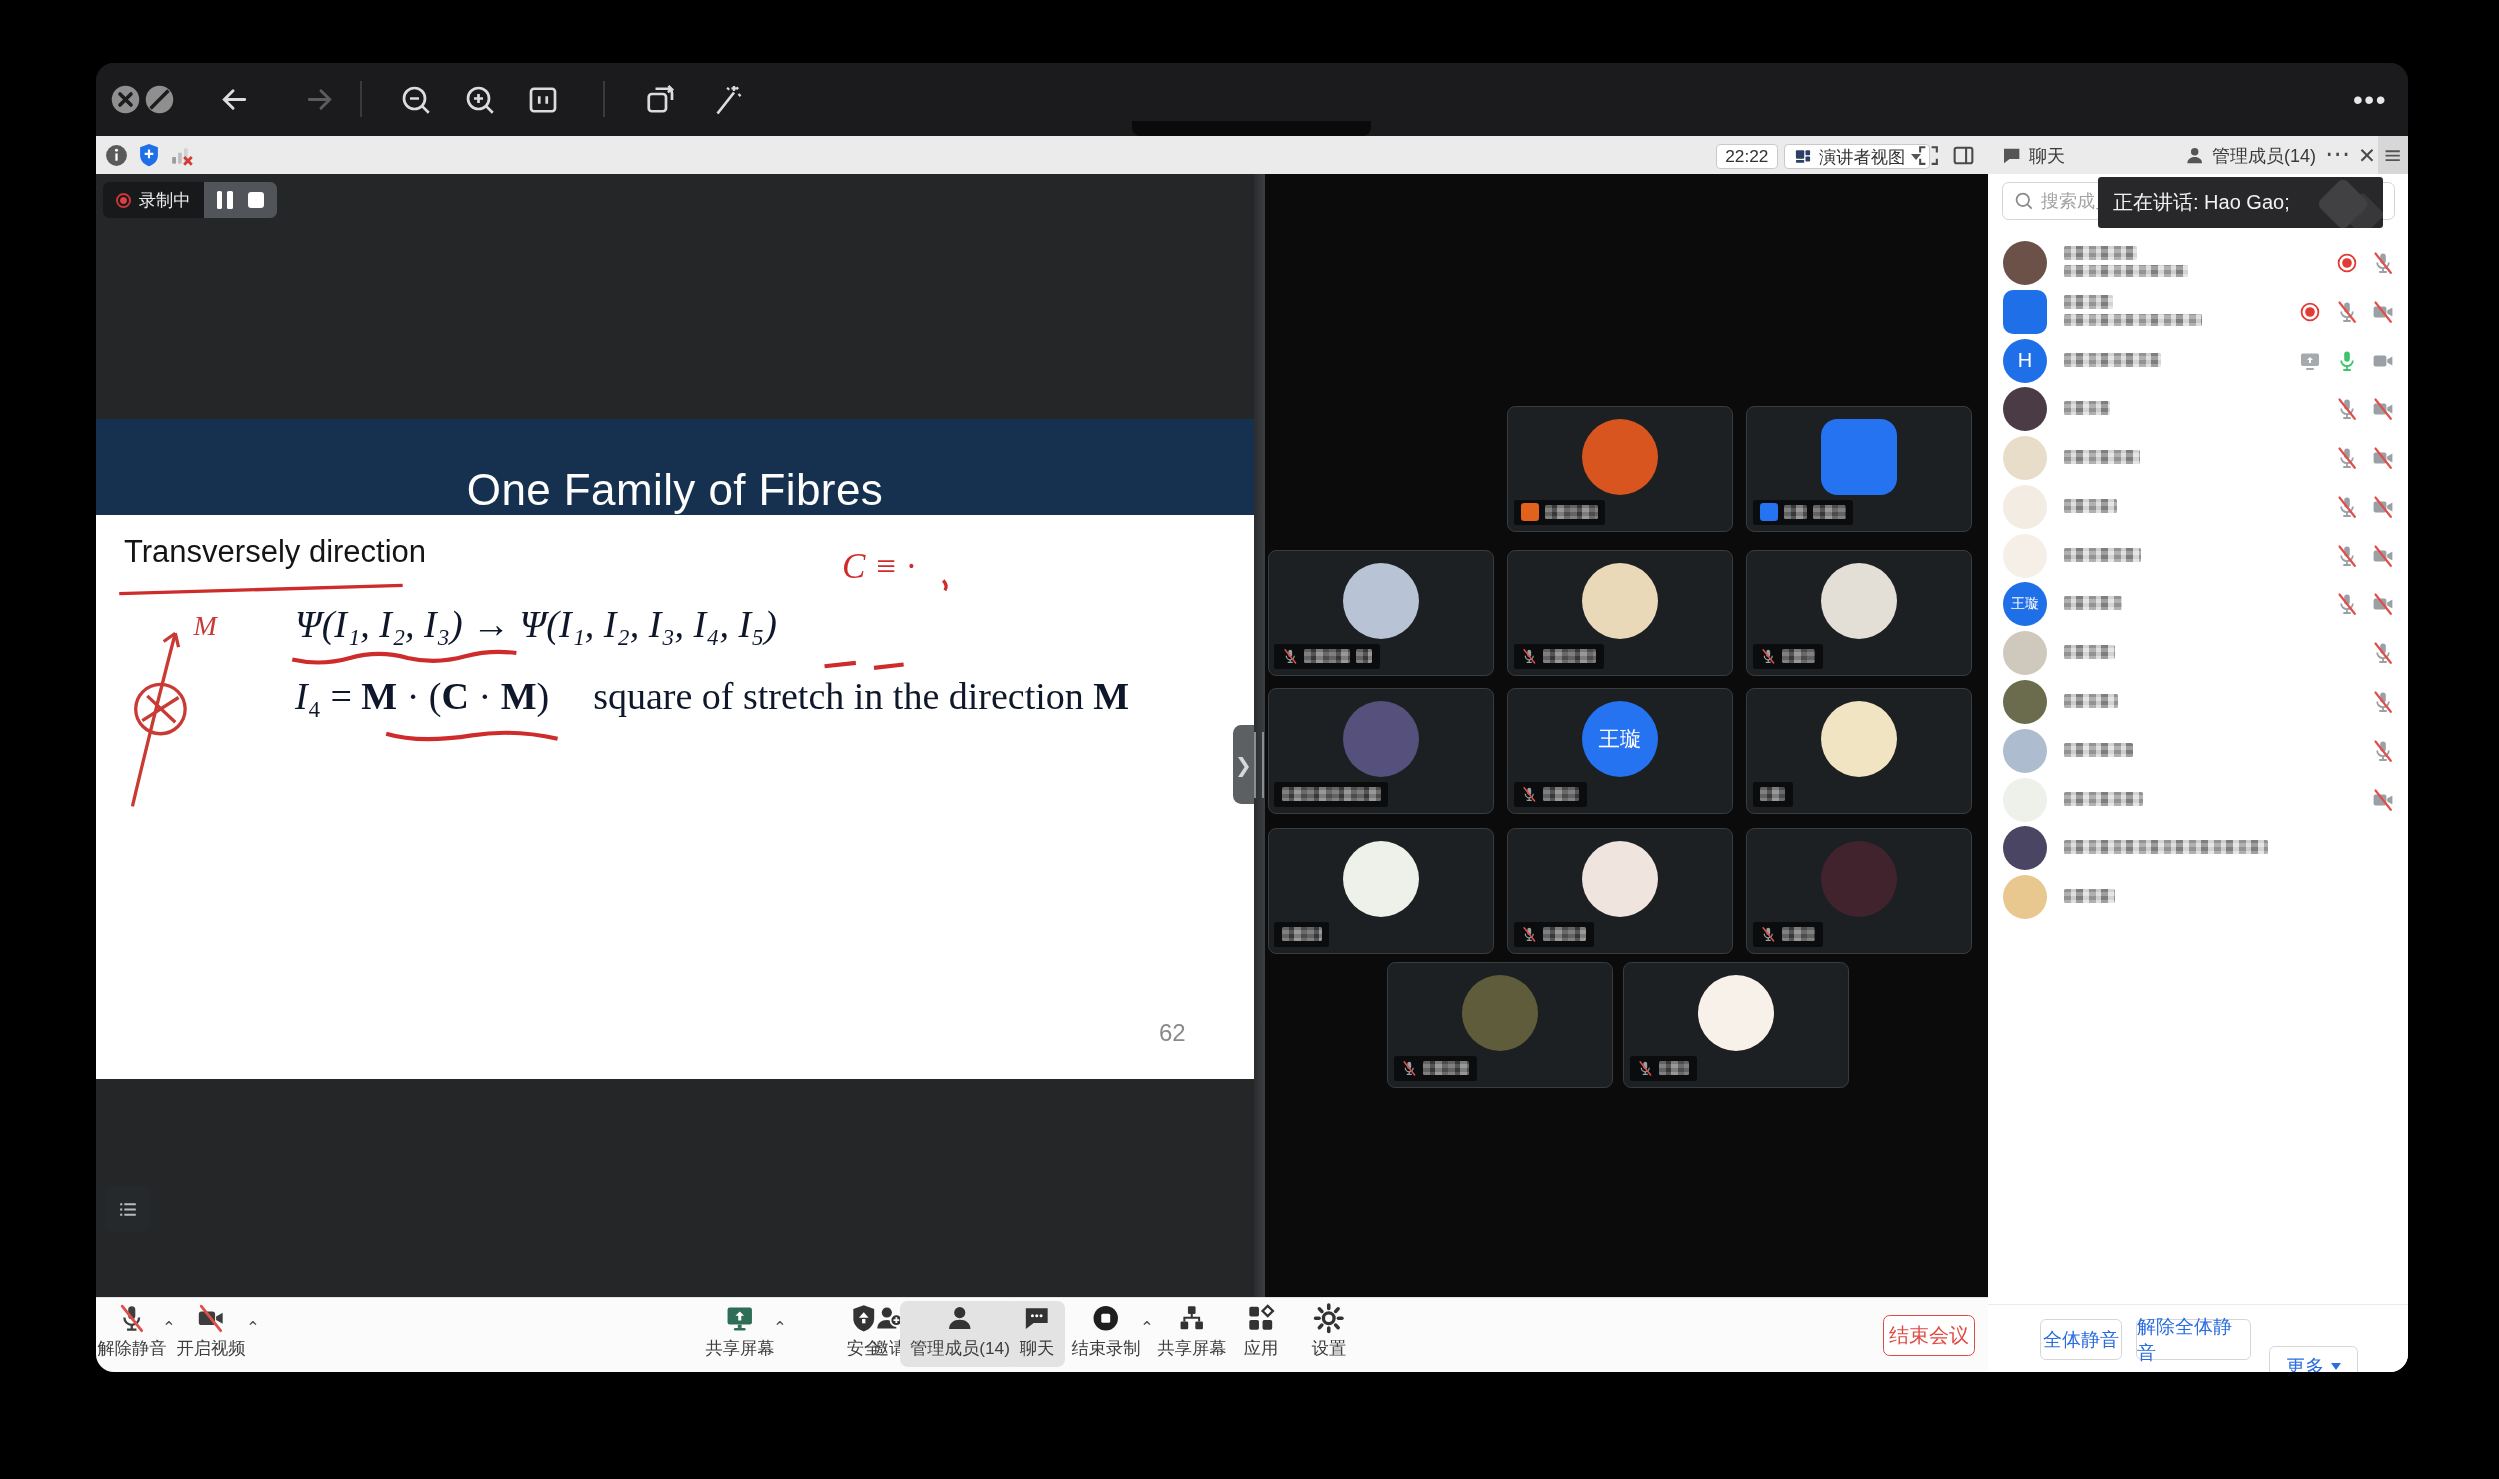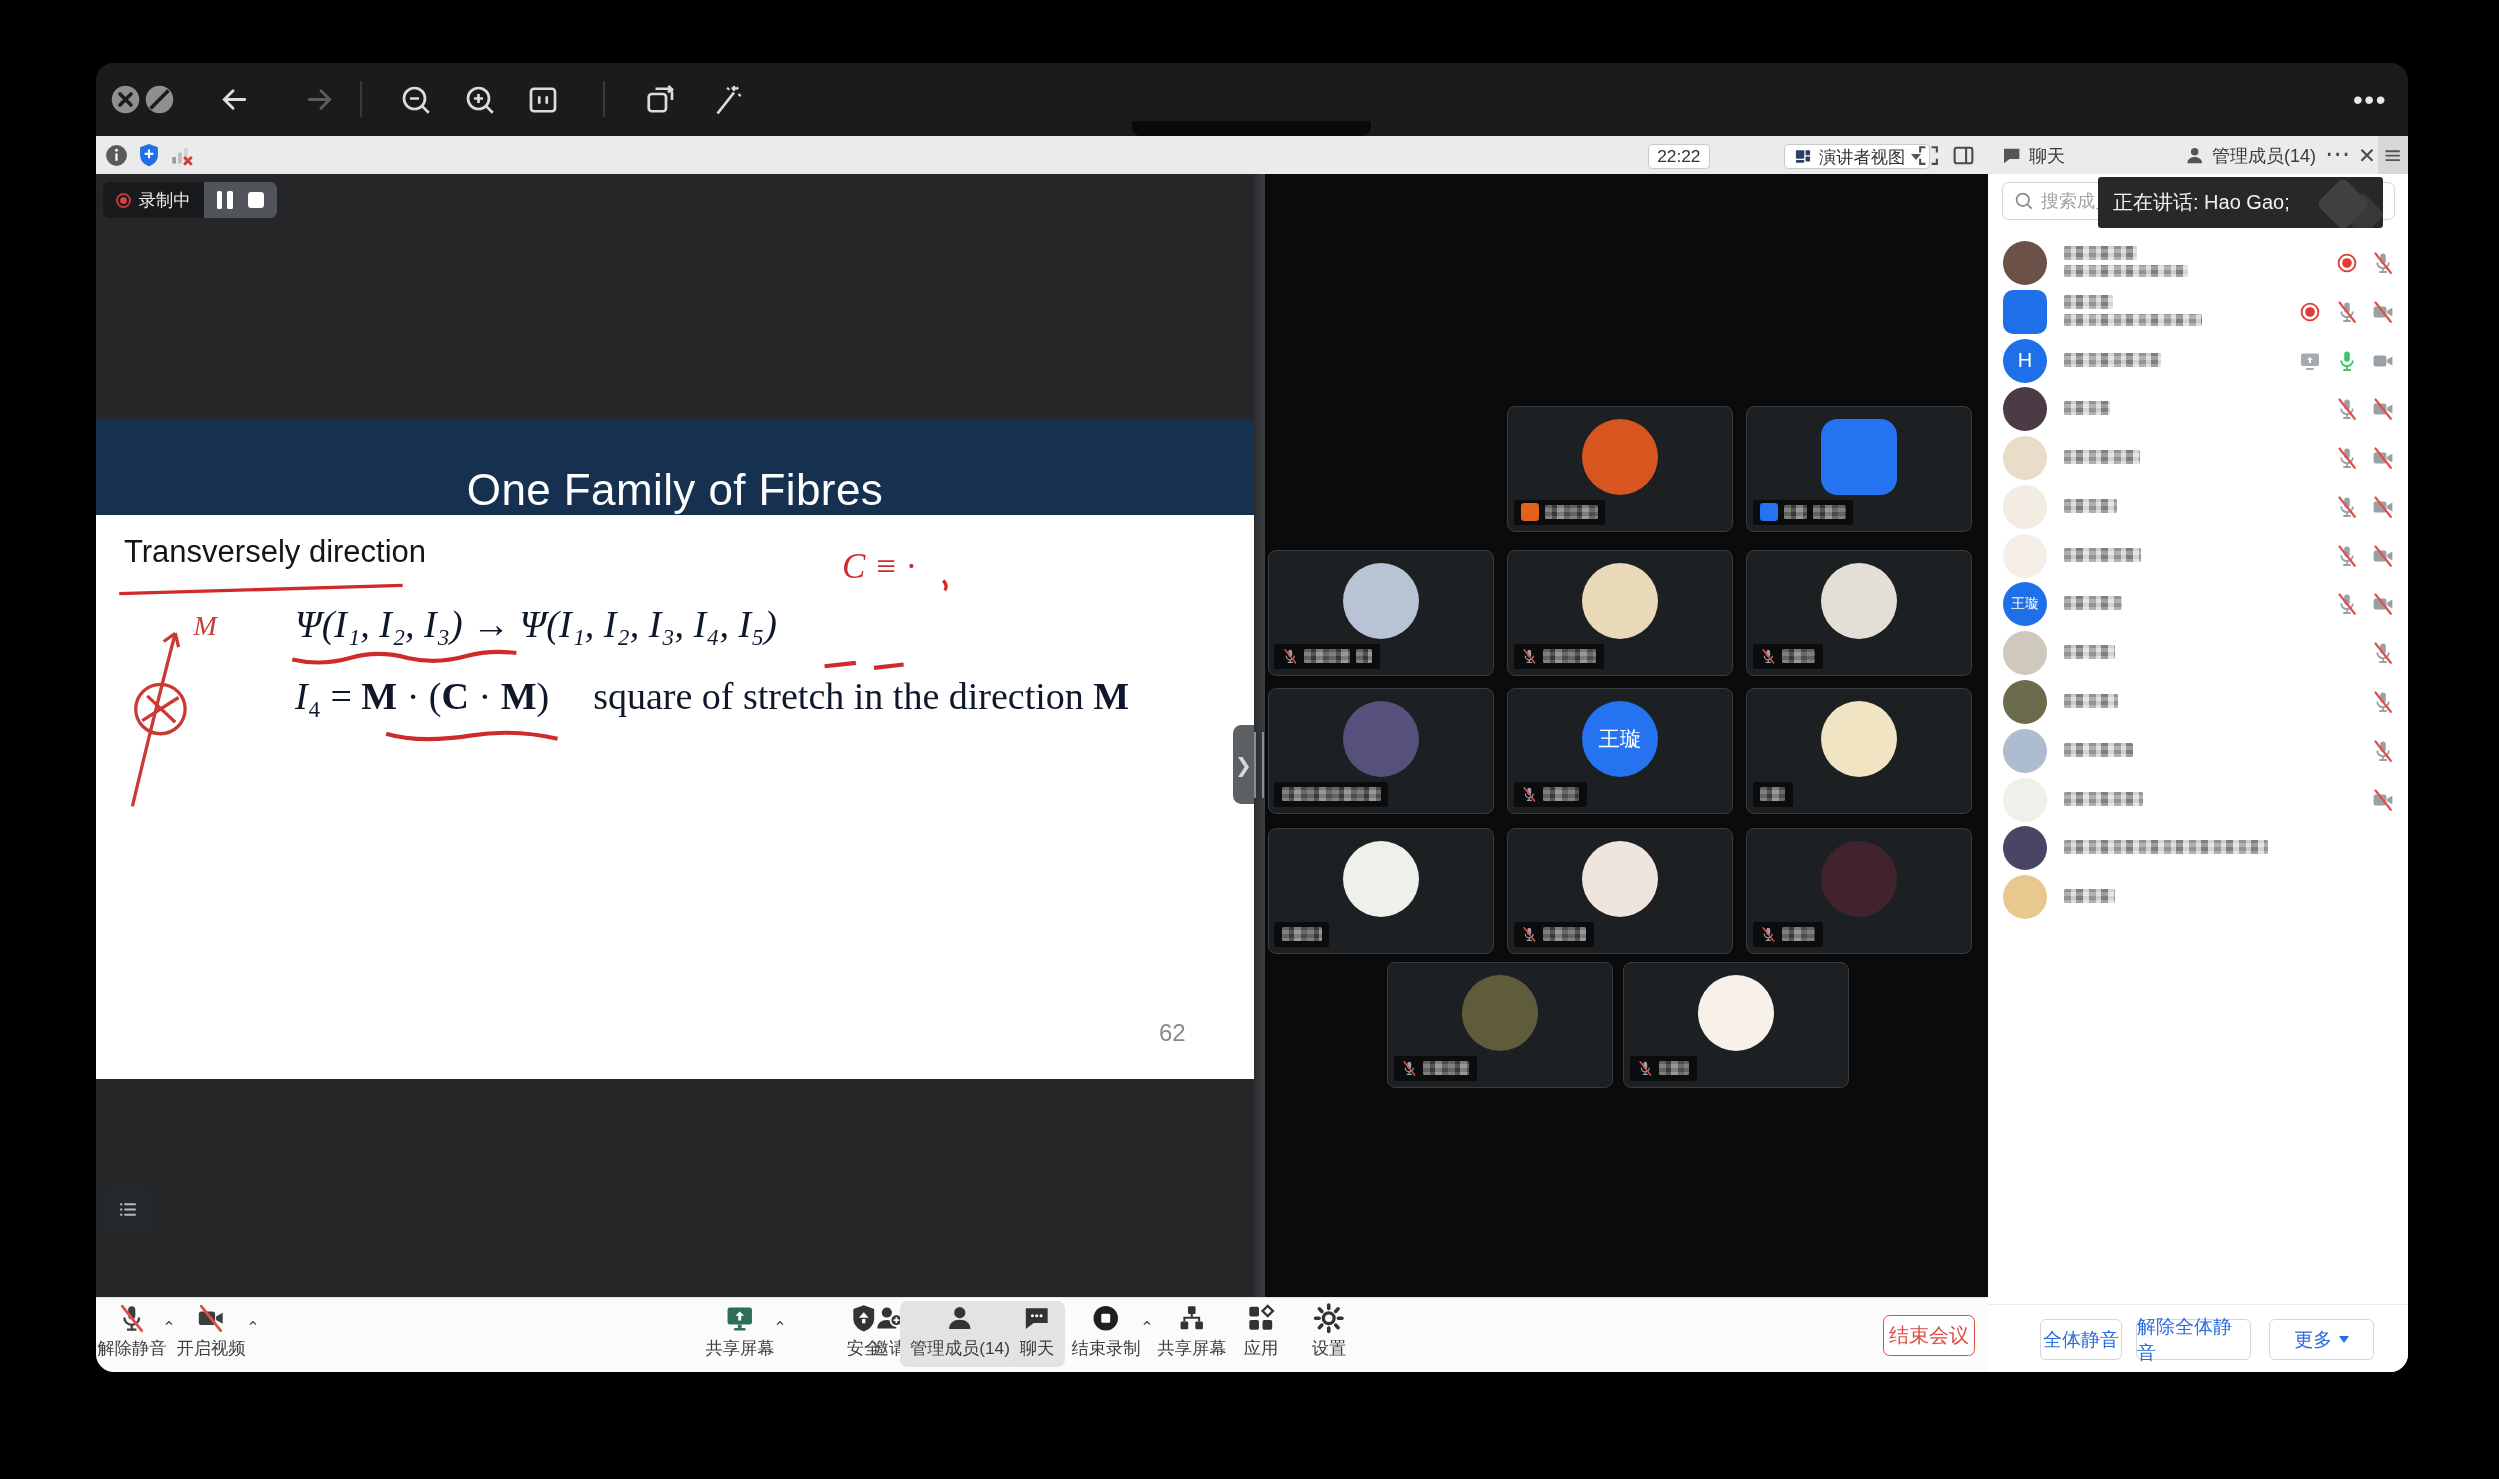--- a/index.html
+++ b/index.html
@@ -213,21 +213,21 @@
           <path d="M12 1.8l8.2 3v7.4c0 5-3.6 8.6-8.2 10.2C7.4 20.8 3.8 17.2 3.8 12.2V4.8z" fill="#1e6fe8"></path>
           <path d="M12 7v8M8 11h8" stroke="#fff" stroke-width="2"></path>
         </svg></div>
     <div class="abs" style="left:73px;top:6.6px;" id="ic-net"><svg width="26" height="26" viewBox="0 0 24 24" fill="none" xmlns="http://www.w3.org/2000/svg">
           <rect x="3" y="13" width="3.4" height="6" fill="#9a9a9a"></rect>
           <rect x="8.4" y="9" width="3.4" height="10" fill="#bdbdbd"></rect>
           <rect x="13.8" y="5" width="3.4" height="14" fill="#d2d2d2"></rect>
           <path d="M14 13l7 7M21 13l-7 7" stroke="#d23c34" stroke-width="2.6"></path>
         </svg></div>
 
-    <div class="chipbox" style="left:1552px;">
+    <div class="chipbox" style="left:1620px;">
       <span>22:22</span>
     </div>
     <div class="chipbox" style="left:1688px;">
       <span id="ic-viewgrid" style="display:flex;">
           <svg width="20" height="20" viewBox="0 0 24 24" fill="none" xmlns="http://www.w3.org/2000/svg">
             <rect x="3.5" y="4" width="10" height="10" rx="1" fill="#2d3f66"></rect>
             <rect x="15" y="4" width="5.5" height="6" rx="1" fill="#2d3f66"></rect>
             <rect x="15" y="11.5" width="5.5" height="6" rx="1" fill="#2d3f66"></rect>
             <rect x="3.5" y="15.5" width="10" height="3.5" rx="1" fill="#2d3f66"></rect>
           </svg>
@@ -737,21 +737,21 @@
           <div class="micons"></div>
         </div>
       </div>
     <div id="panelfooter">
         <div class="pfbtn" style="left: 52px; width: 82px;">
           <span>全体静音</span>
         </div>
         <div class="pfbtn" style="left: 148px; width: 115px;">
           <span>解除全体静音</span>
         </div>
-        <div class="pfbtn" style="left: 281px; width: 105px;">
+        <div class="pfbtn" style="left: 281px; width: 89px; margin-top: 27px;">
           <span>更多</span>
           <span class="caret"></span>
         </div>
       </div>
   </div>
 
   <div id="bottombar">
     <div id="endbtn">结束会议</div>
   <div class="tb-item" style="left: 36px;">
         <span style="display:flex;">

